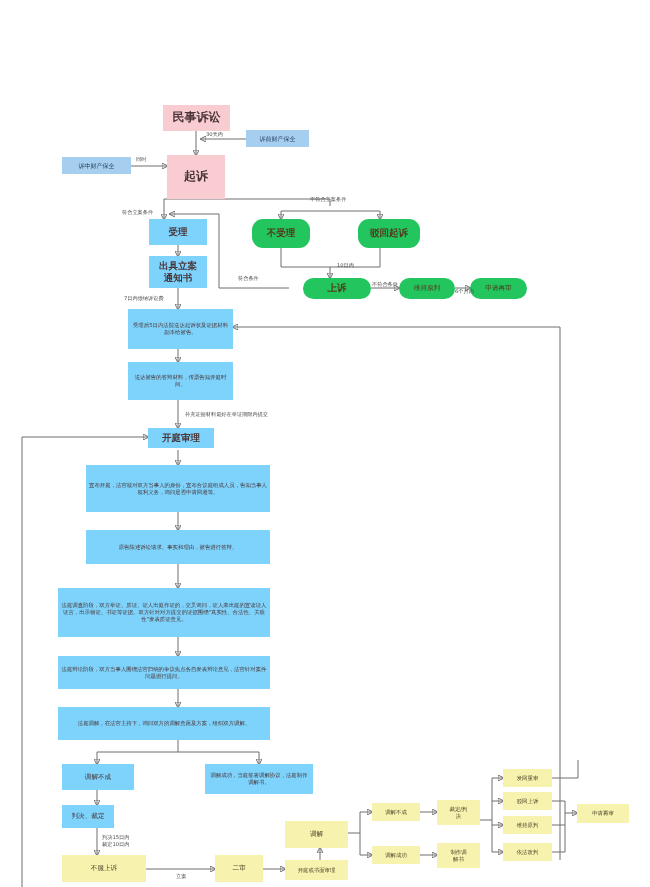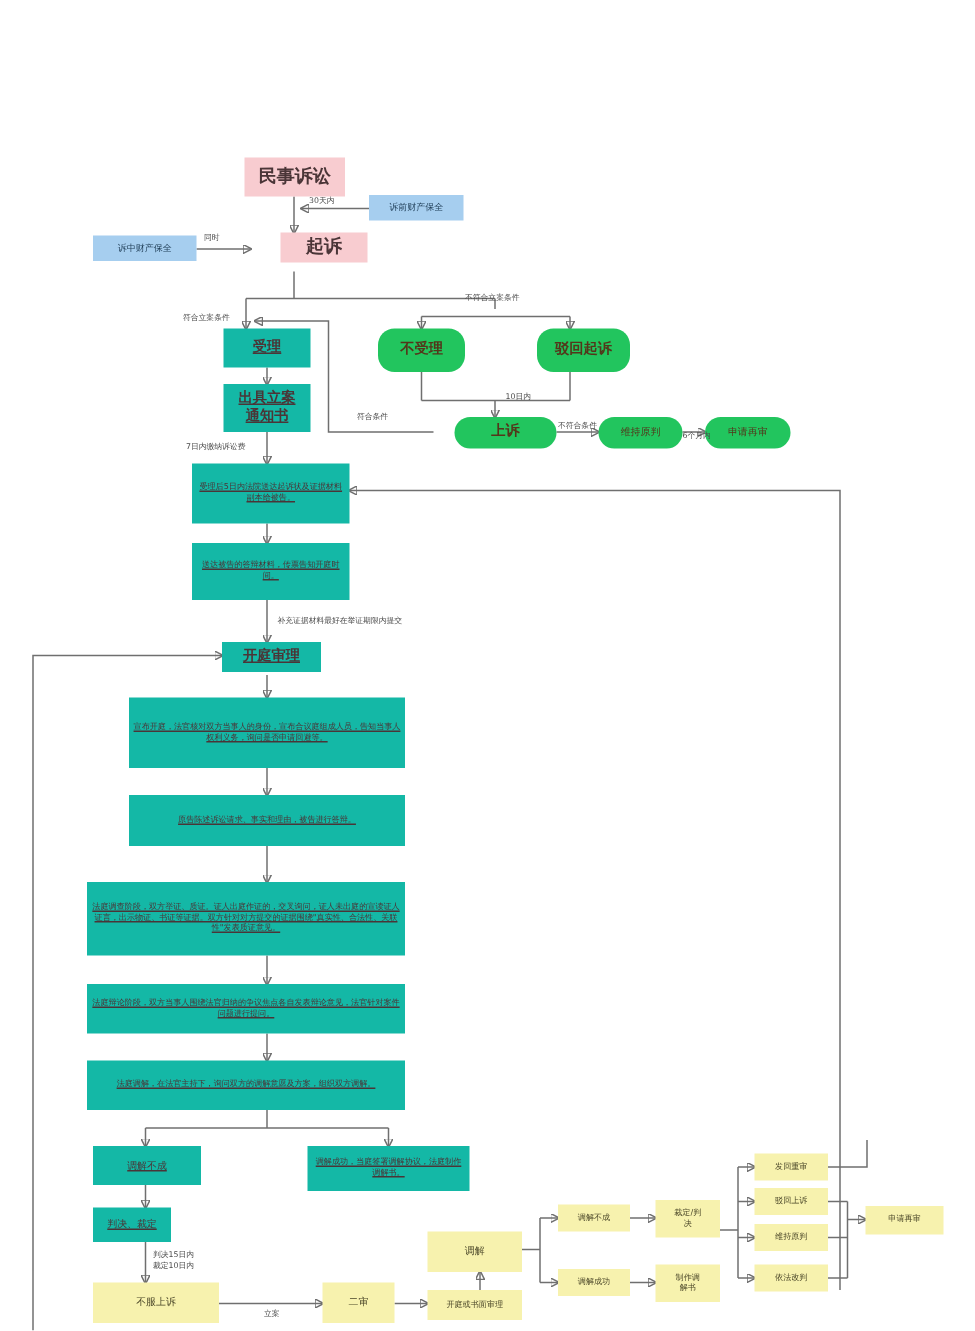--- a/index.html
+++ b/index.html
@@ -13,21 +13,21 @@
     position:absolute;width:100%;text-align:center;top:30px;
     font-size:17px;font-weight:bold;color:#232323;letter-spacing:1px;
   }
   .node{
     position:absolute;box-sizing:border-box;
     display:flex;align-items:center;justify-content:center;
     text-align:center;line-height:1.28;
     padding:2px 3px;
   }
   .pink{background:#f8ccd0;color:#4a3537;}
-  .pink-l{background:#14b8a6;color:#4a3537;text-decoration:underline;}
+  .pink-l{background:#7dd3fc;color:#4a3537;}
   .orange{background:#22c55e;color:#53361a;border-radius:11px;}
   .blue{background:#a6ceef;color:#1d3b54;}
   .yellow{background:#f7f2ae;color:#4a4628;}
   .big{font-size:12px;font-weight:bold;}
   .med{font-size:9.5px;font-weight:bold;}
   .sm{font-size:6.6px;font-weight:normal;}
   .xs{font-size:6.0px;font-weight:normal;}
   .tiny{font-size:5.4px;font-weight:normal;}
   .edge-label{
     position:absolute;font-size:5.2px;color:#4c4c4c;white-space:pre;
@@ -149,21 +149,21 @@
   </div>
 
   <div class="node blue xs" style="left:246px;top:130px;width:63px;height:17px;">
     <span>诉前财产保全</span>
   </div>
 
   <div class="node blue xs" style="left:62px;top:157px;width:69px;height:17px;">
     <span>诉中财产保全</span>
   </div>
 
-  <div class="node pink big" style="left:167px;top:155px;width:58px;height:20px;margin-left:20px;">
+  <div class="node pink big" style="left:167px;top:155px;width:58px;height:44px;">
     <span>起诉</span>
   </div>
 
   <div class="node pink-l med" style="left:149px;top:219px;width:58px;height:26px;">
     <span>受理</span>
   </div>
 
   <div class="node pink-l med" style="left:149px;top:256px;width:58px;height:32px;white-space:pre-line;">
     <span>出具立案
 通知书</span>

